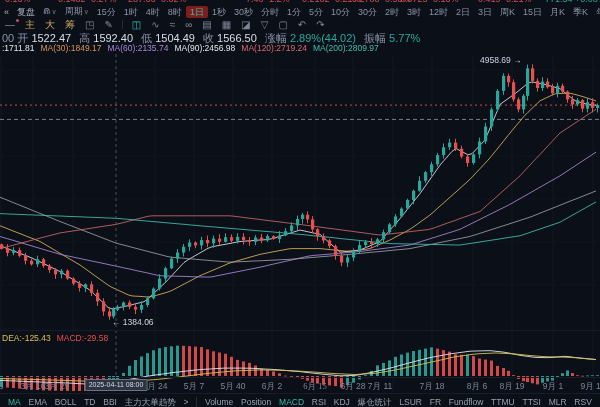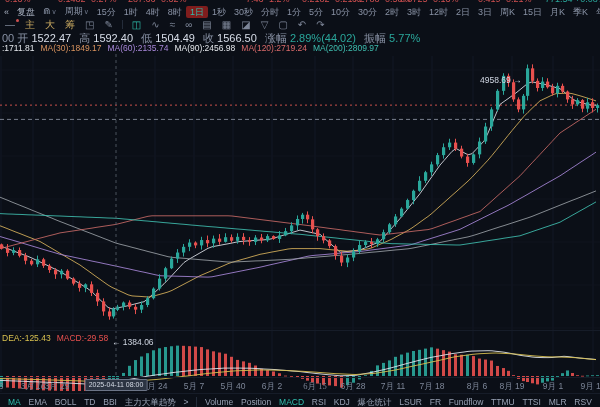--- a/index.html
+++ b/index.html
@@ -29,21 +29,21 @@
   #tools .divider{width:1px;height:9px;background:#242c3a;margin:0 4px;}
   
   #ohlc{top:31px;left:2px;font-size:11px;white-space:nowrap;z-index:20;color:#8a93a6;}
   #ohlc b{font-weight:normal;color:#d8dee9;margin-right:5px;}
   #ohlc .g{color:#2aa79b;}
   #malegend{top:43px;left:2px;font-size:8.5px;white-space:nowrap;z-index:20;}
   #malegend span{margin-right:6px;}
   #macdlegend{top:333px;left:2px;font-size:8.5px;white-space:nowrap;z-index:20;}
   #macdlegend span{margin-right:6px;}
   
-  .pricelabel{position:absolute;font-size:8.5px;color:#cfd5e1;z-index:15;white-space:nowrap;margin-top:20px;}
+  .pricelabel{position:absolute;font-size:8.5px;color:#cfd5e1;z-index:15;white-space:nowrap;}
   #xaxis{top:378px;left:0;width:600px;height:15px;z-index:20;font-size:8.5px;color:#7d8698;}
   #xaxis .tick{position:absolute;top:3px;transform:translateX(-50%);white-space:nowrap;}
   #crossbox{position:absolute;top:1px;transform:translateX(-50%);background:#2c3442;
             border:1px solid #6b7486;color:#d4dae4;font-size:7px;line-height:10px;
             padding:0 3px;border-radius:1px;white-space:nowrap;z-index:21;}
   
   #tabs{top:394px;left:0;width:600px;height:20px;background:#0b0f17;z-index:30;
         display:flex;align-items:flex-start;padding:3px 8px 0 8px;box-sizing:border-box;
         font-size:8.5px;color:#98a1b3;justify-content:space-between;white-space:nowrap;}
   #tabs .it{cursor:pointer;} #tabs .active{color:#2fbfae;}
@@ -488,29 +488,29 @@
 
 <div class="abs" id="malegend"><span style="color: rgb(230, 233, 238);">:1711.81</span><span style="color: rgb(217, 147, 94);">MA(30):1849.17</span><span style="color: rgb(168, 135, 217);">MA(60):2135.74</span><span style="color: rgb(227, 230, 234);">MA(90):2456.98</span><span style="color: rgb(217, 106, 106);">MA(120):2719.24</span><span style="color: rgb(63, 191, 176);">MA(200):2809.97</span></div>
 
 <div class="abs" id="macdlegend"><span style="color: rgb(216, 192, 79);">DEA:-125.43</span><span style="color: rgb(232, 80, 78); margin-top: 24px;">MACD:-29.58</span></div>
 
 <div class="pricelabel" id="highlabel" style="left: 480px; top: 54.5187px;">4958.69 →</div>
 <div class="pricelabel" id="lowlabel" style="left: 112px; top: 316.715px;">← 1384.06</div>
 
 <div class="abs" id="xaxis">
     <span class="tick" style="left: 1px;">3</span>
-    <span class="tick" style="left: 33px; font-style: italic;">3月 16</span>
+    <span class="tick" style="left: 33px;">3月 16</span>
     <span class="tick" style="left: 57px;">3月 29</span>
     <span class="tick" style="left: 155px;">4月 24</span>
     <span class="tick" style="left: 194px;">5月 7</span>
     <span class="tick" style="left: 233px;">5月 40</span>
     <span class="tick" style="left: 272px;">6月 2</span>
     <span class="tick" style="left: 315px; font-family: Liberation Serif, serif;">6月 15</span>
     <span class="tick" style="left: 353px;">6月 28</span>
-    <span class="tick" style="left: 393px;">7月 11</span>
+    <span class="tick" style="left: 380px;">7月 11</span>
     <span class="tick" style="left: 432px;">7月 18</span>
     <span class="tick" style="left: 473px; padding-left: 8px;">8月 6</span>
     <span class="tick" style="left: 512px;">8月 19</span>
     <span class="tick" style="left: 553px;">9月 1</span>
     <span class="tick" style="left: 593px;">9月 14</span>
     <span id="crossbox" style="left: 116px;">2025-04-11 08:00</span>
   </div>
 
 <div class="abs" id="tabs">
     <span class="it active">MA</span>

